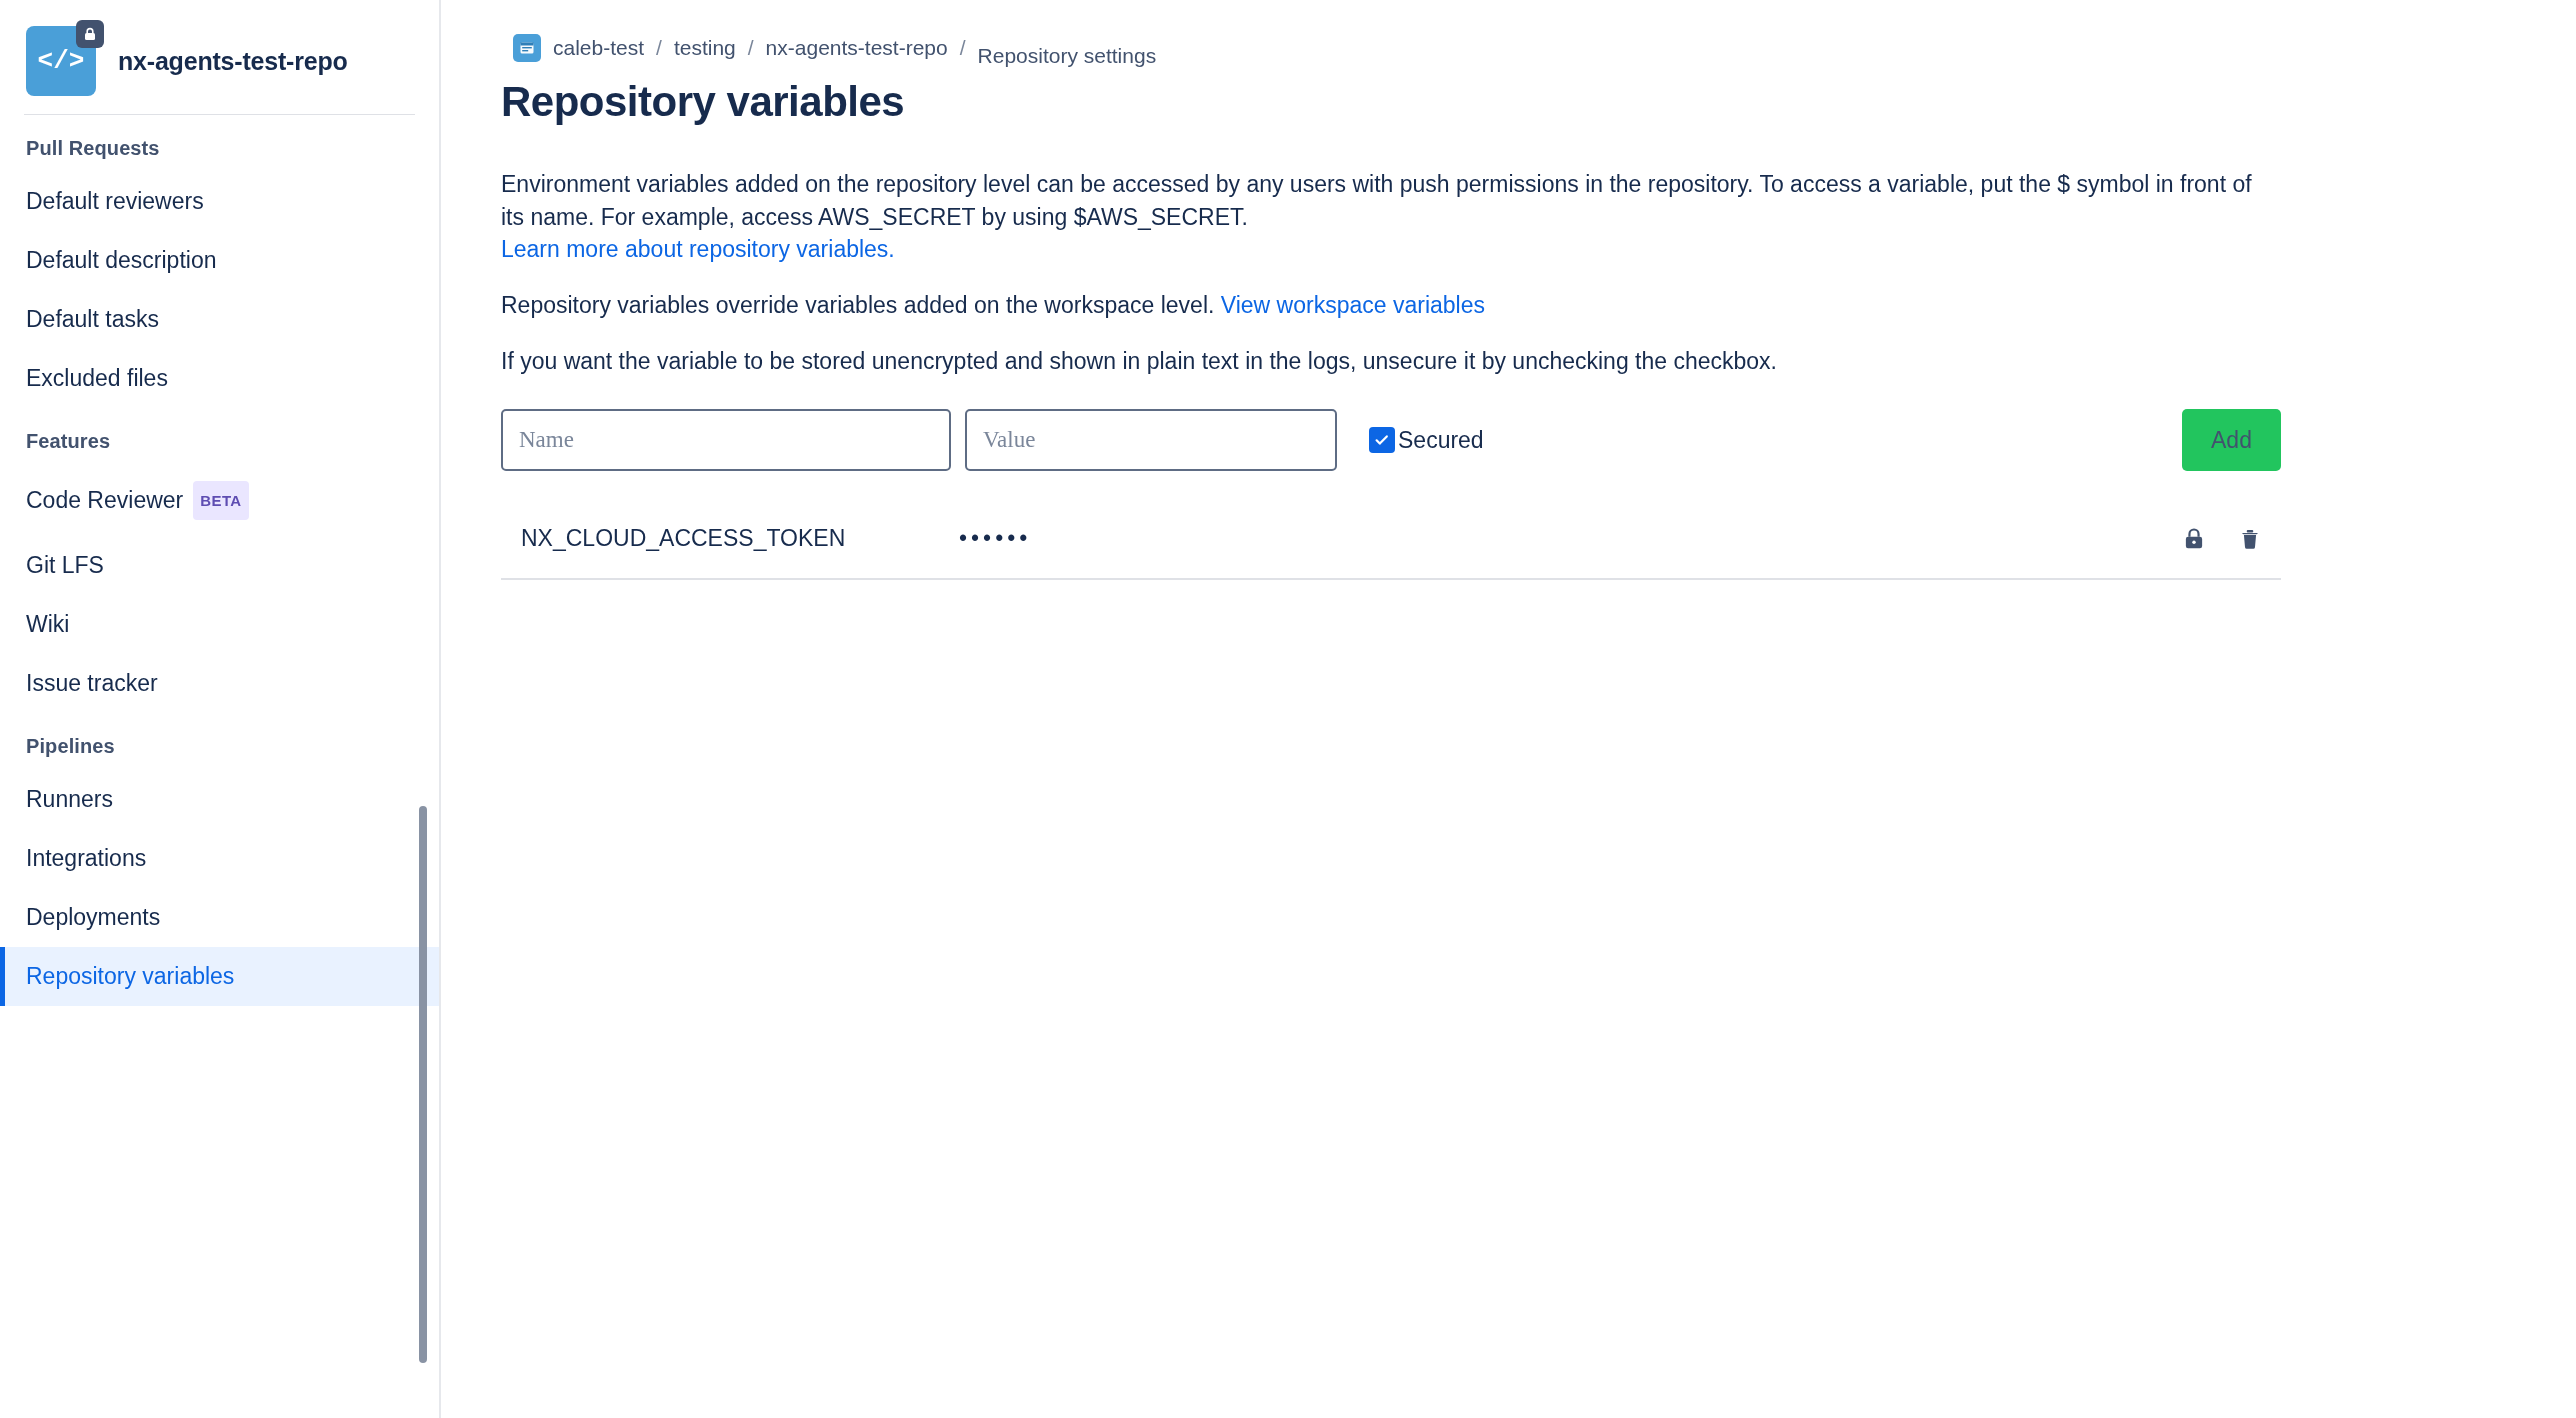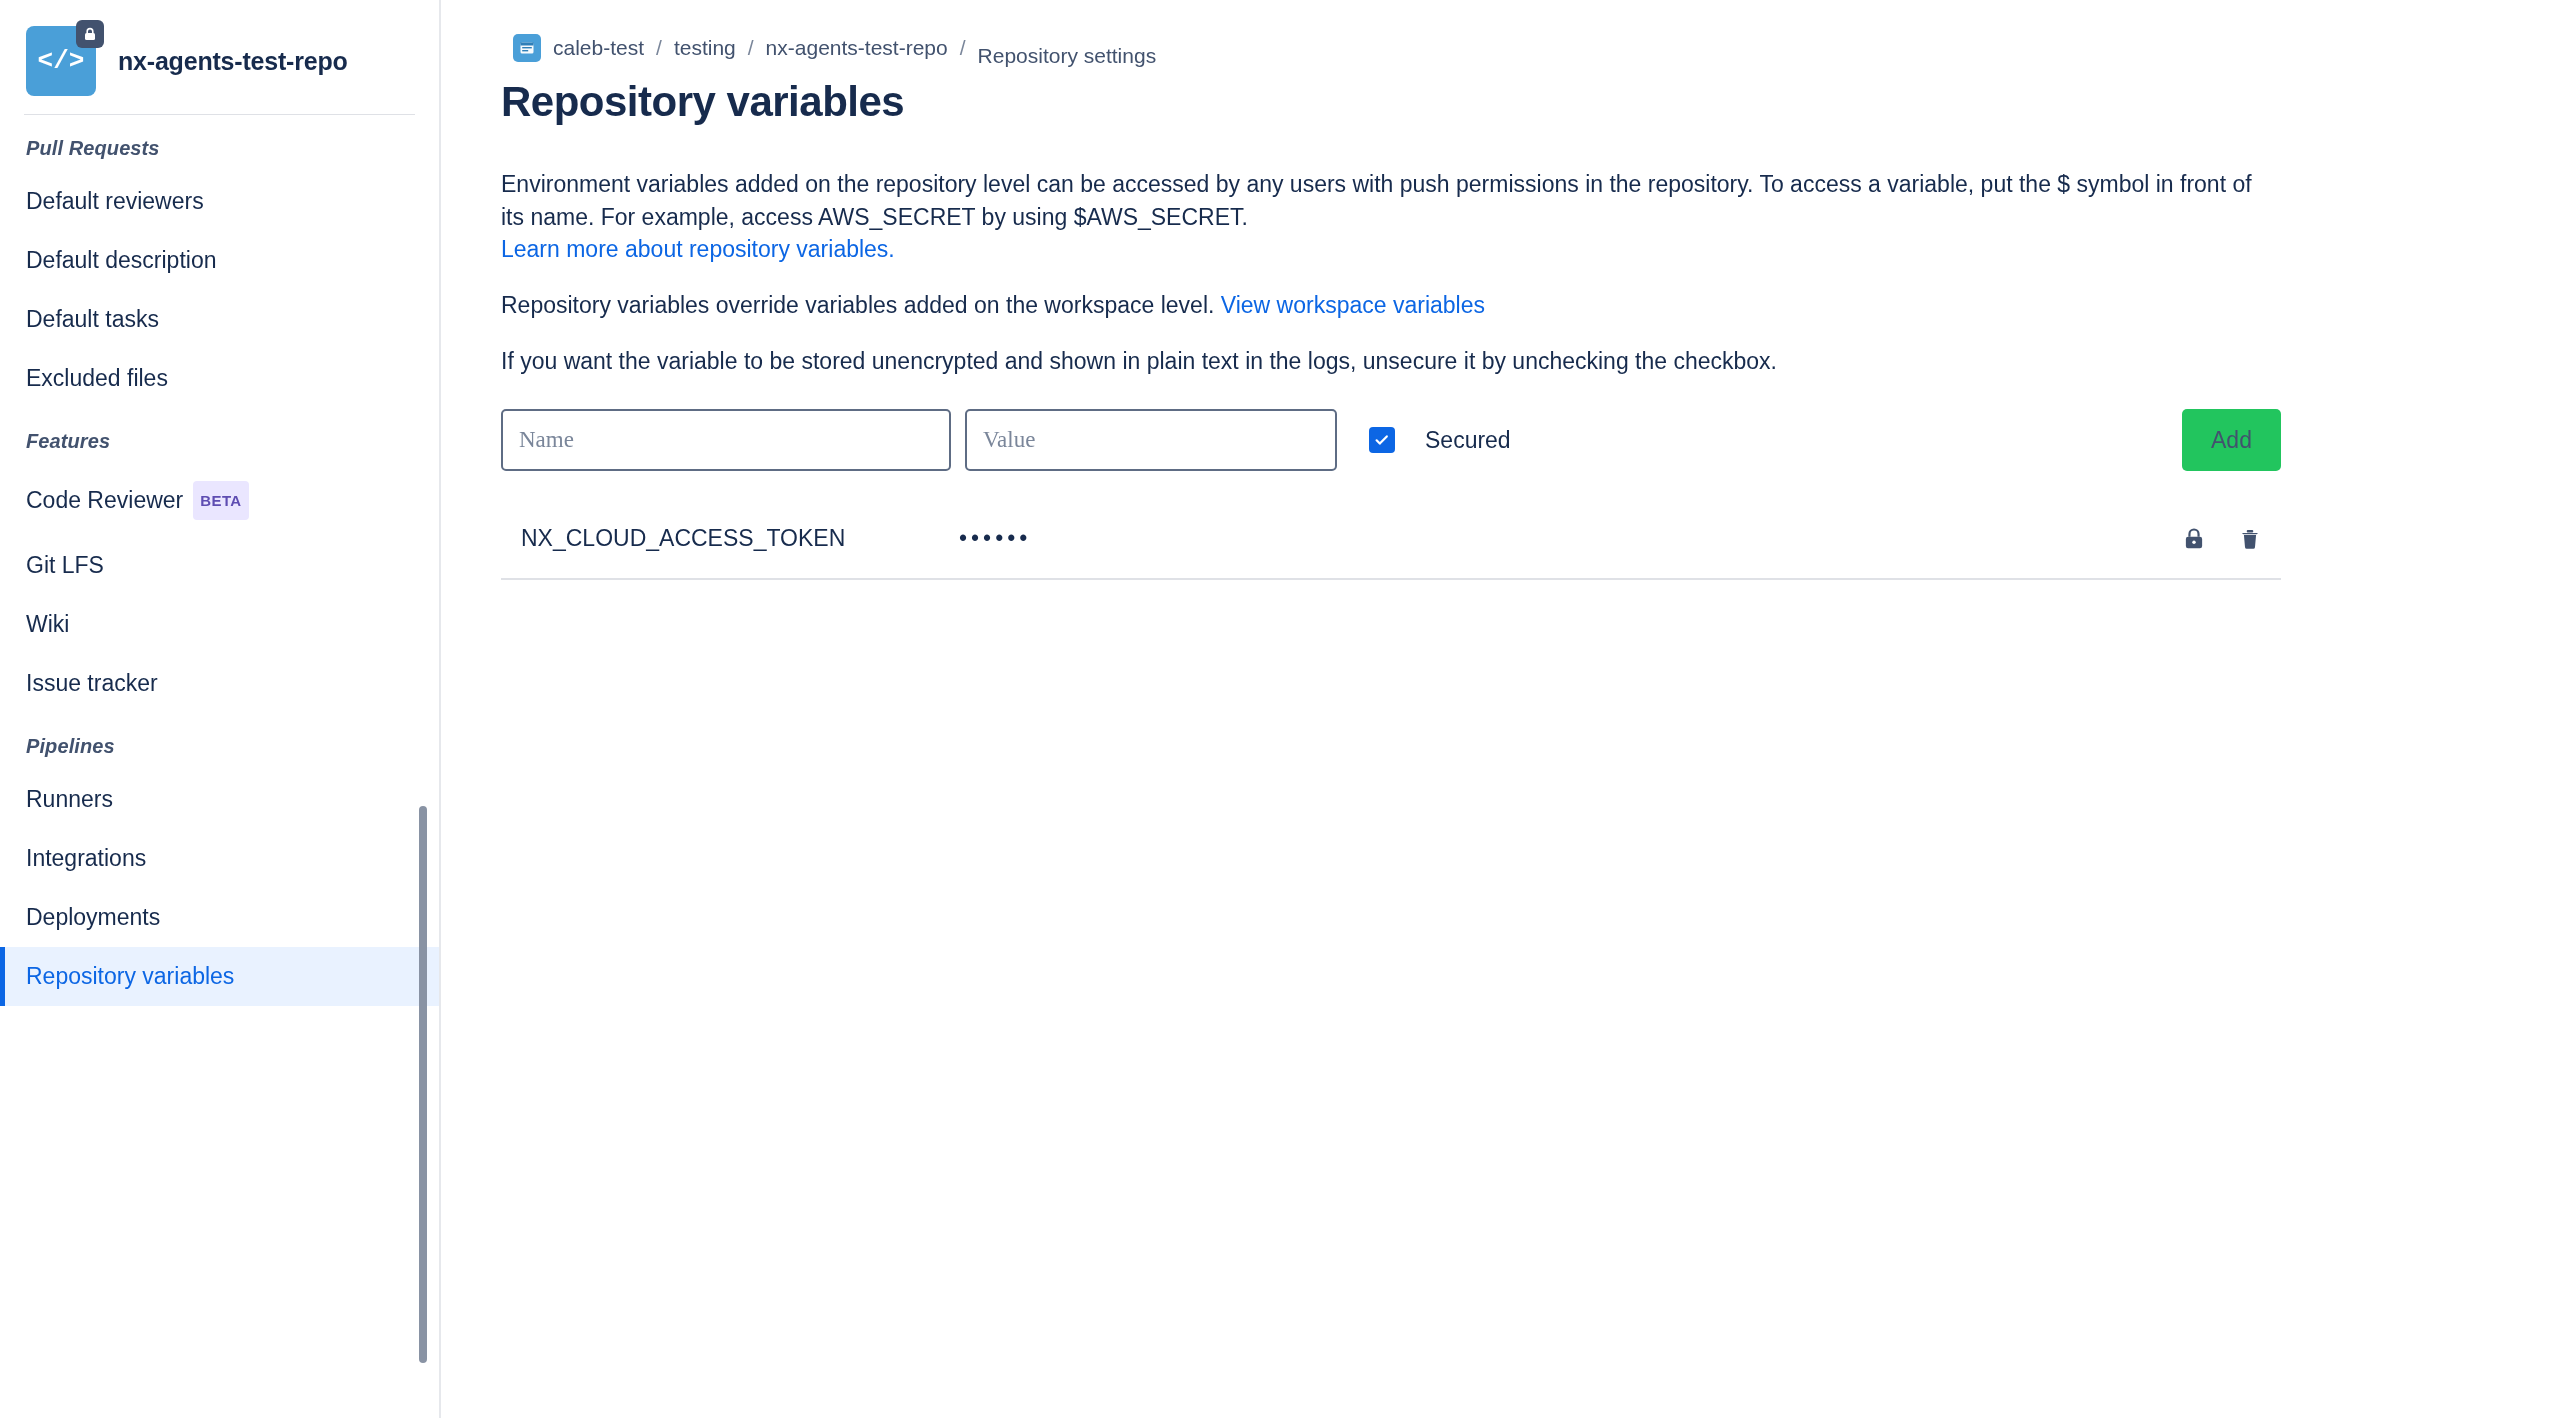--- a/index.html
+++ b/index.html
@@ -62,21 +62,20 @@
     height: 1px;
     background: #dfe1e6;
     margin: 0 24px;
   }
   .nav-section-title {
     font-size: 20px;
     font-weight: bold;
     color: #42526e;
     padding: 22px 26px 12px 26px;
     letter-spacing: 0.1px;
-    font-style: italic;
   }
   .nav-item {
     display: flex;
     align-items: center;
     gap: 10px;
     font-size: 23px;
     color: #172b4d;
     padding: 16px 26px;
     cursor: pointer;
     position: relative;
@@ -177,21 +176,21 @@
     outline: none;
     font-family: Liberation Serif, serif;
   }
   .field::placeholder { color: #7a869a; }
   .field.name-field { width: 450px; margin-right: 14px; }
   .field.value-field { width: 372px; margin-right: 32px; }
 
   .secured-wrap {
     display: flex;
     align-items: flex-start;
-    gap: 30px;
+    gap: 3px;
     cursor: pointer;
     user-select: none;
   }
   .cb {
     width: 26px; height: 26px;
     border-radius: 4px;
     background: #0c66e4;
     display: flex; align-items: center; justify-content: center;
     flex: 0 0 auto;
   }

